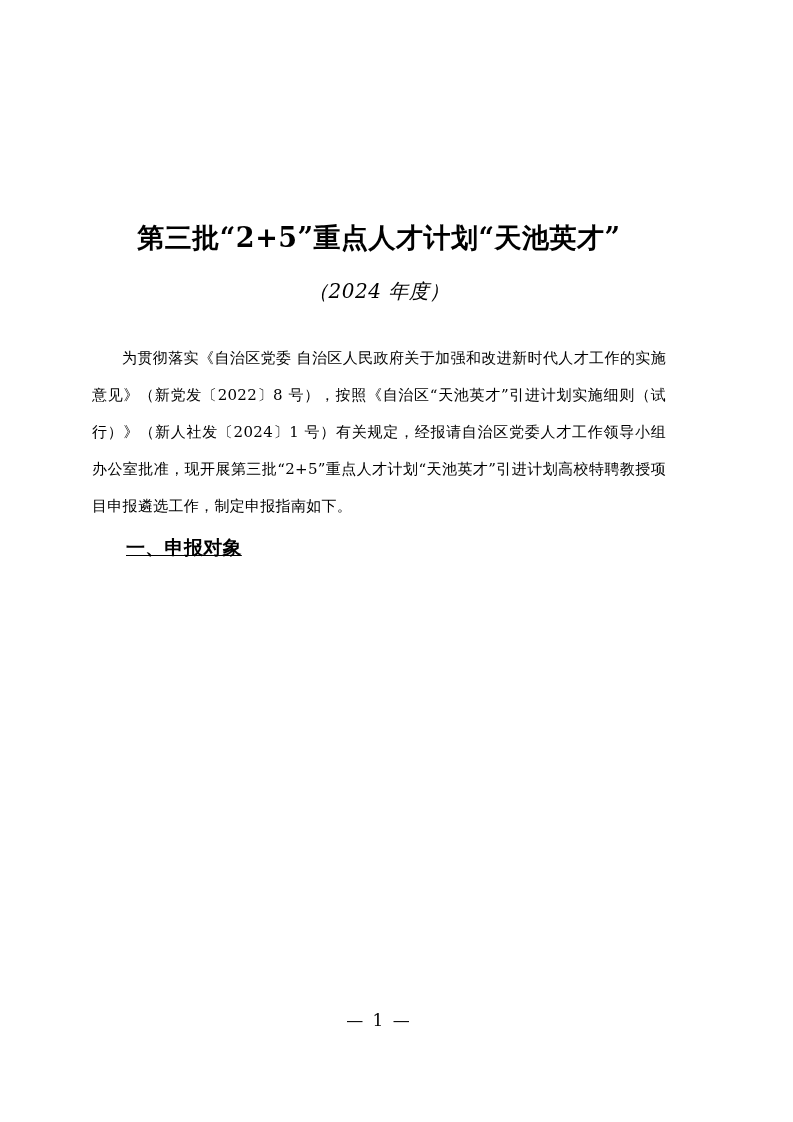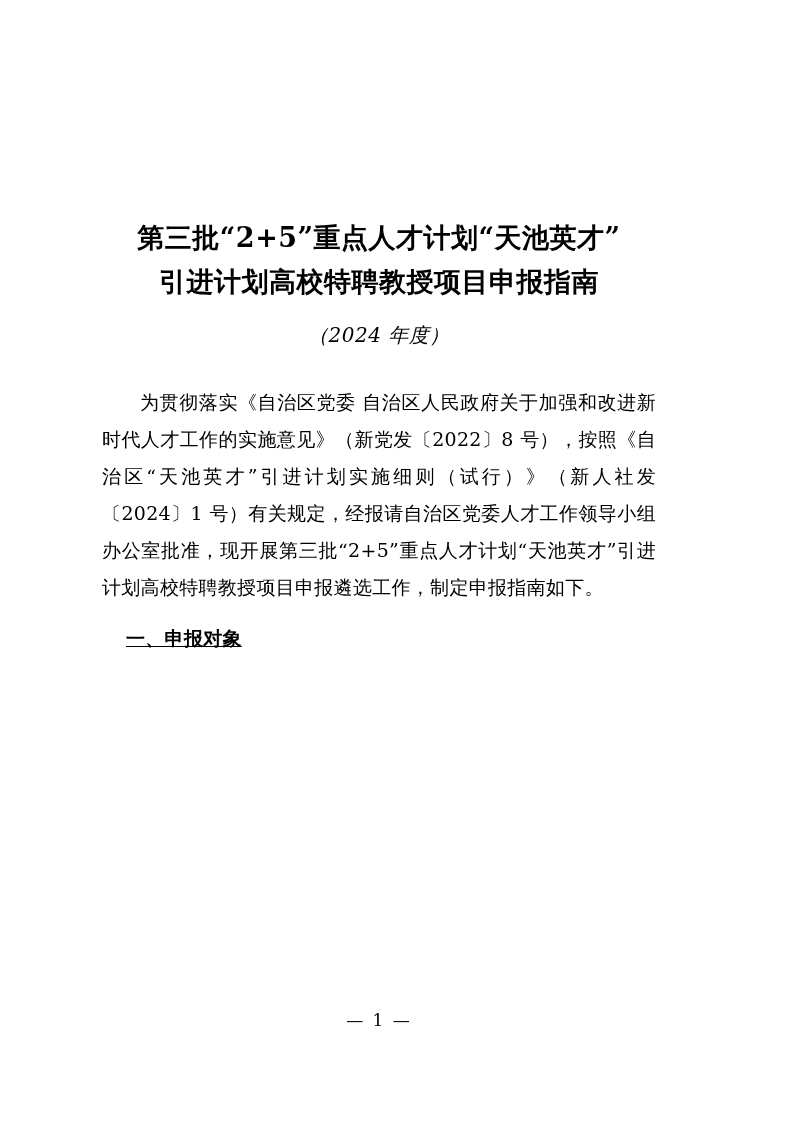--- a/index.html
+++ b/index.html
@@ -46,23 +46,23 @@
     font-size: 20px;
     line-height: 30px;
     margin-top: 16px;
     letter-spacing: 0.5px;
     font-style: italic;
   }
   .body-block {
     margin-top: 34px;
   }
   p.para {
-    font-size: 19px;
+    font-size: 15px;
     line-height: 37px;
-    margin: 14px;
+    margin: 4px;
     text-align: justify;
     text-justify: inter-ideograph;
     text-indent: 2em;
     letter-spacing: 0.3px;
   }
   h2.section-heading {
     font-size: 19px;
     line-height: 37px;
     margin: 0;
     font-weight: bold;
@@ -80,21 +80,20 @@
     letter-spacing: 2px;
   }
 </style>
 </head>
 <body>
 
 <div class="page">
 
   <div class="doc-title">
     <span class="line1">第三批“2+5”重点人才计划“天池英才”</span>
-    <span class="line2">引进计划高校特聘教授项目申报指南</span>
   </div>
 
   <div class="doc-subtitle">（2024 年度）</div>
 
   <div class="body-block">
     <p class="para">为贯彻落实《自治区党委  自治区人民政府关于加强和改进新时代人才工作的实施意见》（新党发〔2022〕8 号），按照《自治区“天池英才”引进计划实施细则（试行）》（新人社发〔2024〕1 号）有关规定，经报请自治区党委人才工作领导小组办公室批准，现开展第三批“2+5”重点人才计划“天池英才”引进计划高校特聘教授项目申报遴选工作，制定申报指南如下。</p>
     <h2 class="section-heading">一、申报对象</h2>
   </div>
 
   <div class="page-number">— 1 —</div>

